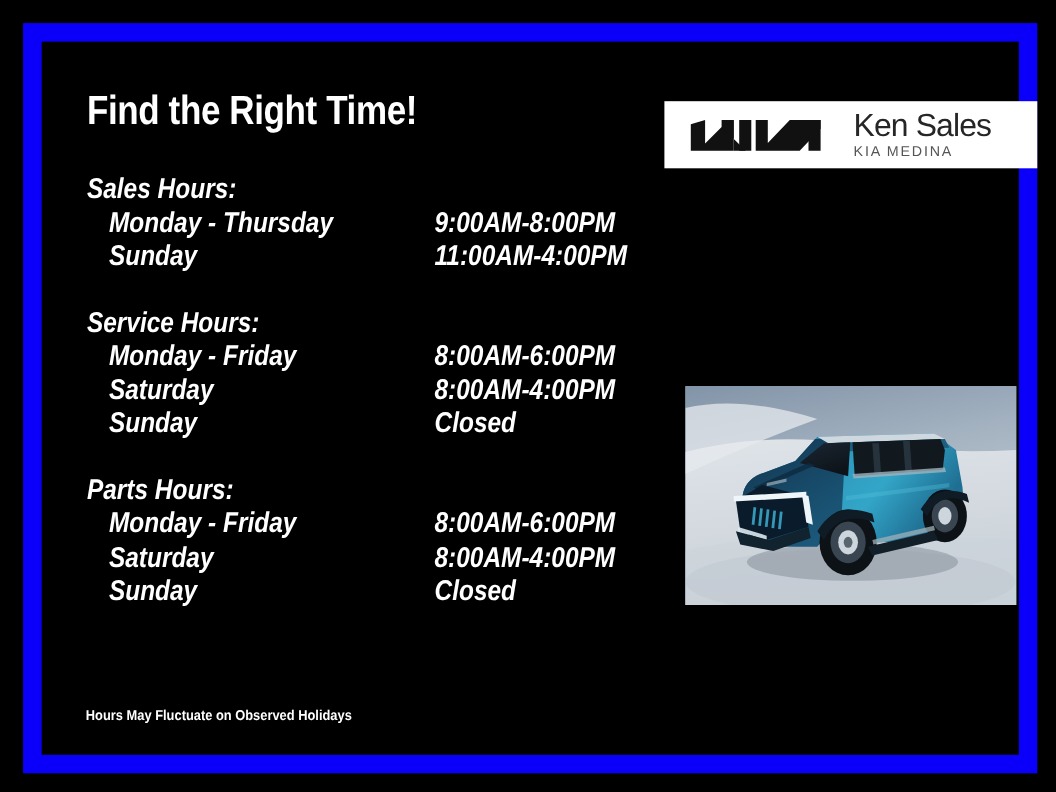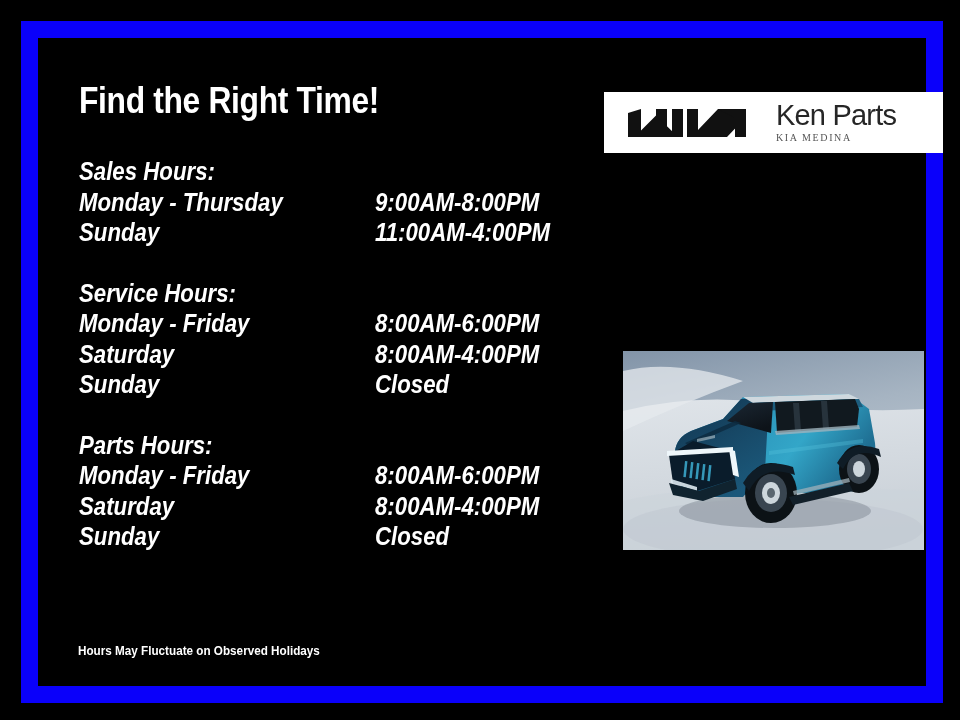--- a/index.html
+++ b/index.html
@@ -79,20 +79,21 @@
     line-height: 30.5px;
     white-space: nowrap;
     transform: scaleX(0.855);
     transform-origin: left center;
     font-family: "Liberation Sans", sans-serif;
   }
 
   .hours-row {
     display: flex;
     align-items: baseline;
+    margin-left: 20px;
   }
   .row-day { width: 296px; flex: 0 0 296px; }
   .row-time { flex: 0 0 auto; }
 
   
   #footnote {
     position: absolute;
     left: 40px;
     top: 605px;
     color: #ffffff;
@@ -136,26 +137,26 @@
     color: #262626;
     font-size: 29px;
     font-weight: normal;
     line-height: 30px;
     letter-spacing: -0.8px;
     white-space: nowrap;
     font-family: "Liberation Sans", sans-serif;
   }
   #dealer-sub {
     color: #555555;
-    font-size: 10px;
+    font-size: 13px;
     letter-spacing: 1.6px;
     line-height: 14px;
     margin-top: 1px;
     white-space: nowrap;
-    font-family: Liberation Serif, serif;
+    font-family: Liberation Sans, sans-serif;
   }
 
   
   #vehicle-photo {
     position: absolute;
     left: 585px;
     top: 313px;
     width: 301px;
     height: 199px;
     overflow: hidden;
@@ -228,21 +229,21 @@
       <div id="kia-mark">
         <svg viewBox="0 0 248 68" xmlns="http://www.w3.org/2000/svg">
           <path fill="#111111" d="M8 14 L34 6 L34 49 L64 19 L64 6 L86 6 L86 62 L8 62 Z"></path>
           <path fill="#111111" d="M64 19 L108 62 L86 62 L86 6 Z"></path>
           <path fill="#111111" d="M96 6 L118 6 L118 62 L96 62 Z"></path>
           <path fill="#111111" d="M126 6 L148 6 L148 48 L188 6 L244 6 L244 22 L206 62 L126 62 Z"></path>
           <path fill="#111111" d="M188 6 L244 6 L244 62 L222 62 L222 24 Z"></path>
         </svg>
       </div>
       <div id="dealer-name-wrap">
-        <div id="dealer-name">Ken Parts</div>
+        <div id="dealer-name">Ken Sales</div>
         <div id="dealer-sub">KIA MEDINA</div>
       </div>
     </div>
 
     <div id="vehicle-photo">
       <svg viewBox="0 0 301 199" xmlns="http://www.w3.org/2000/svg">
         <defs>
           <linearGradient id="bgTop" x1="0" y1="0" x2="0.3" y2="1">
             <stop offset="0" stop-color="#8294a8"></stop>
             <stop offset="0.45" stop-color="#a6b4c2"></stop>

